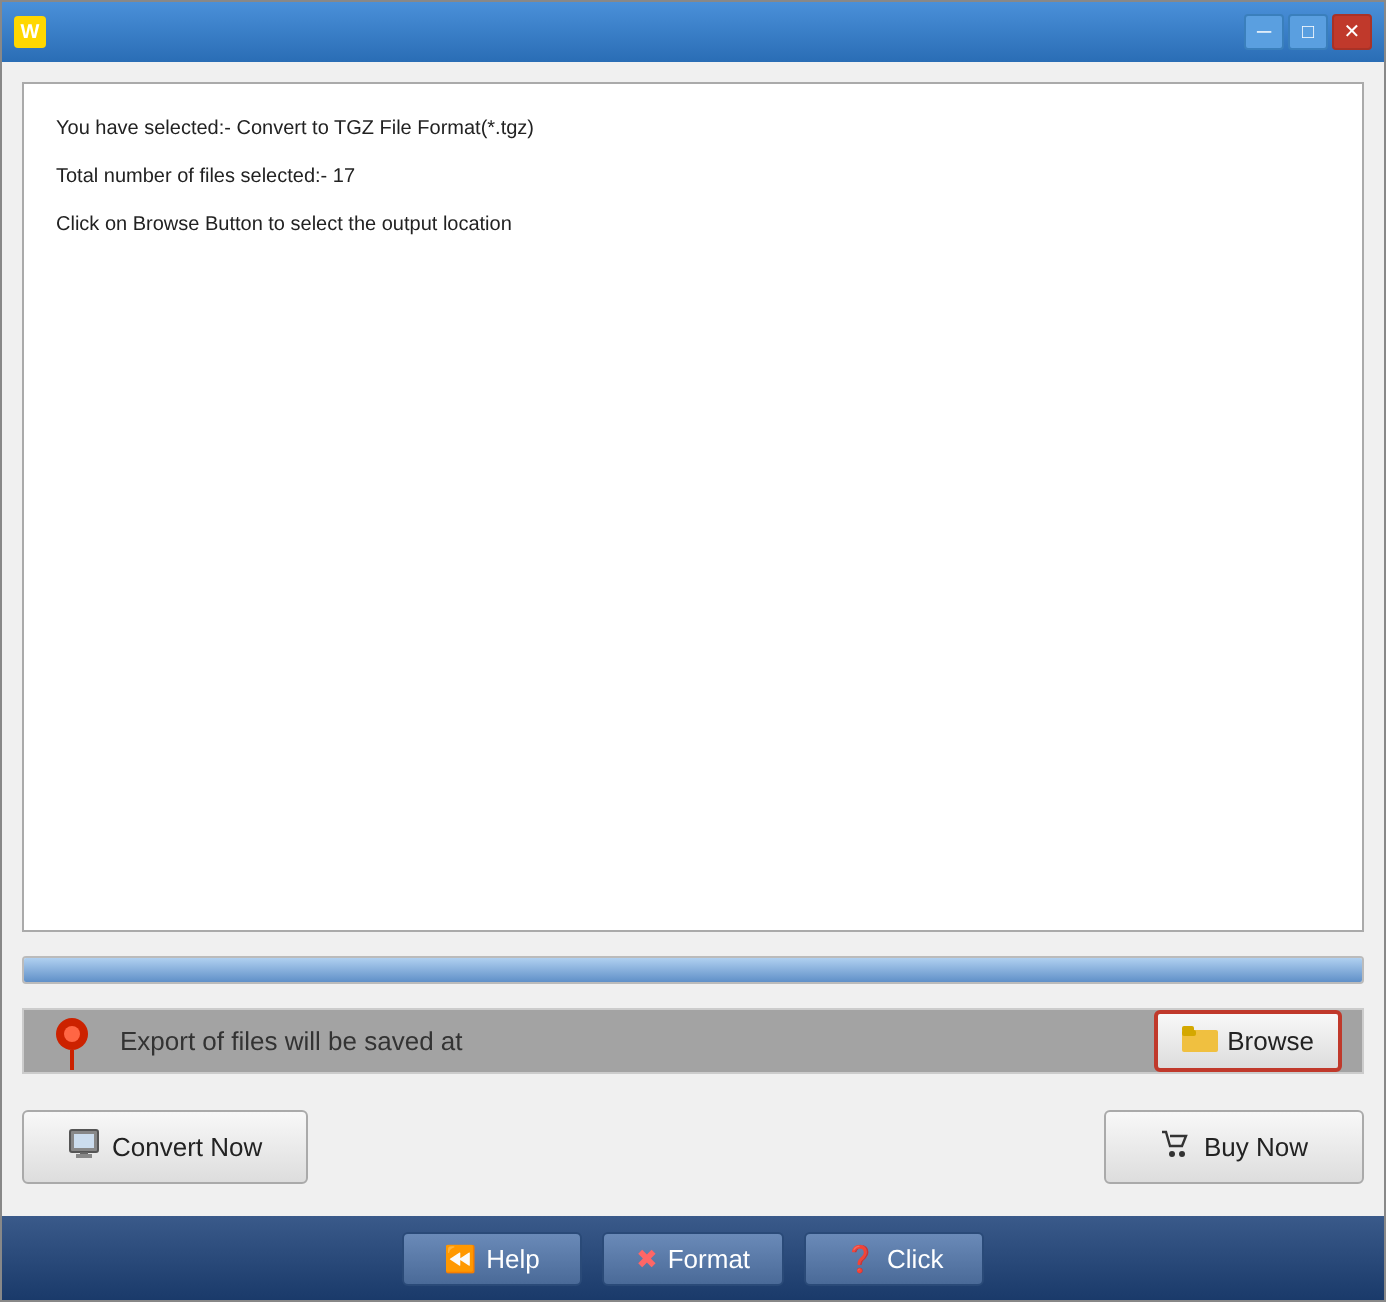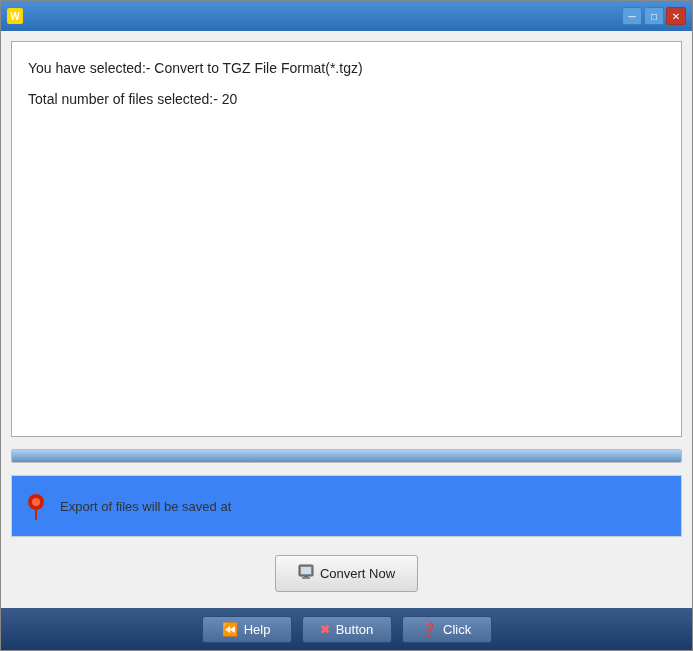--- a/index.html
+++ b/index.html
@@ -81,21 +81,21 @@
       gap: 8px;
       background: #f0f0f0;
     }
 
     
     .info-box {
       flex: 1;
       background: white;
       border: 1px solid #aaa;
       padding: 14px 16px;
-      font-size: 14px;
+      font-size: 10px;
       color: #222;
       line-height: 1.8;
     }
     .info-box p {
       margin-bottom: 6px;
     }
 
     
     .progress-area {
       padding: 4px 0;
@@ -112,23 +112,23 @@
       height: 100%;
       background: linear-gradient(to bottom, #b0d0f0, #6090c8);
       width: 100%;
     }
 
     
     .save-path-row {
       display: flex;
       align-items: center;
       gap: 10px;
-      background: #3b82f6;
+      background: #a3a3a3;
       border: 1px solid #ccc;
-      padding: 16px 10px;
+      padding: 0 10px;
     }
     .pin-icon {
       width: 28px;
       height: 28px;
       flex-shrink: 0;
       display: flex;
       align-items: center;
       justify-content: center;
     }
     .pin-svg {
@@ -149,21 +149,21 @@
       display: flex;
       align-items: center;
       gap: 5px;
       border-radius: 3px;
       color: #222;
     }
 
     
     .action-row {
       display: flex;
-      justify-content: center;
+      justify-content: space-between;
       align-items: center;
       gap: 3px;
       padding: 10px 0 6px 0;
     }
     .action-btn {
       background: linear-gradient(to bottom, #f8f8f8, #ddd);
       border: 1px solid #aaa;
       padding: 8px 22px;
       cursor: pointer;
       font-size: 13px;
@@ -214,63 +214,84 @@
       <button class="title-btn">─</button>
       <button class="title-btn">□</button>
       <button class="title-btn close">✕</button>
     </div>
   </div>
 
   <div class="main-content">
 
     <div class="info-box">
       <p>You have selected:- Convert to TGZ File Format(*.tgz)</p>
-      <p>Total number of files selected:- 20</p>
+      <p>Total number of files selected:- 17</p>
+      <p>Click on Browse Button to select the output location</p>
     </div>
 
     <div class="progress-area">
       <div class="progress-bar">
         <div class="progress-fill"></div>
       </div>
     </div>
 
     <div class="save-path-row">
       <div class="pin-icon">
         <svg class="pin-svg" viewBox="0 0 22 28" xmlns="http://www.w3.org/2000/svg">
           <ellipse cx="11" cy="10" rx="8" ry="8" fill="#cc2200"></ellipse>
           <circle cx="11" cy="10" r="4" fill="#ff6644"></circle>
           <line x1="11" y1="18" x2="11" y2="28" stroke="#cc2200" stroke-width="2"></line>
         </svg>
       </div>
       <span class="save-path-label">Export of files will be saved at</span>
+      <button class="browse-btn">
+        <span>
+          <svg width="18" height="14" viewBox="0 0 18 14" xmlns="http://www.w3.org/2000/svg">
+            <rect x="0" y="3" width="18" height="11" rx="1" fill="#f0c040"></rect>
+            <rect x="0" y="3" width="7" height="3" rx="1" fill="#d4a800"></rect>
+            <rect x="0" y="1" width="6" height="3" rx="1" fill="#d4a800"></rect>
+          </svg>
+        </span>
+        <span>Browse</span>
+      </button>
     </div>
 
     <div class="action-row">
       <button class="action-btn">
         <span>
           <svg width="16" height="16" viewBox="0 0 16 16" xmlns="http://www.w3.org/2000/svg">
             <rect x="1" y="1" width="14" height="11" rx="1" fill="#888" stroke="#555" stroke-width="1"></rect>
             <rect x="3" y="3" width="10" height="7" fill="#cde"></rect>
             <rect x="4" y="13" width="8" height="2" fill="#888"></rect>
             <rect x="6" y="12" width="4" height="1" fill="#666"></rect>
           </svg>
         </span>
         <span>Convert Now</span>
       </button>
+      <button class="action-btn">
+        <span>
+          <svg width="16" height="16" viewBox="0 0 16 16" xmlns="http://www.w3.org/2000/svg">
+            <path d="M1 2 h2 l2 7 h6 l2-5 H5" stroke="#333" stroke-width="1.2" fill="none"></path>
+            <circle cx="6" cy="13" r="1.5" fill="#333"></circle>
+            <circle cx="11" cy="13" r="1.5" fill="#333"></circle>
+          </svg>
+        </span>
+        <span>Buy Now</span>
+      </button>
     </div>
 
   </div>
 
   <div class="bottom-bar">
     <button class="nav-btn">
       <span>⏪</span>
       <span>Help</span>
     </button>
     <button class="nav-btn">
       <span style="color:#ff6666;">✖</span>
-      <span>Button</span>
+      <span>Format</span>
     </button>
     <button class="nav-btn">
       <span>❓</span>
       <span>Click</span>
     </button>
   </div>
 </div>
 
 </body></html>

